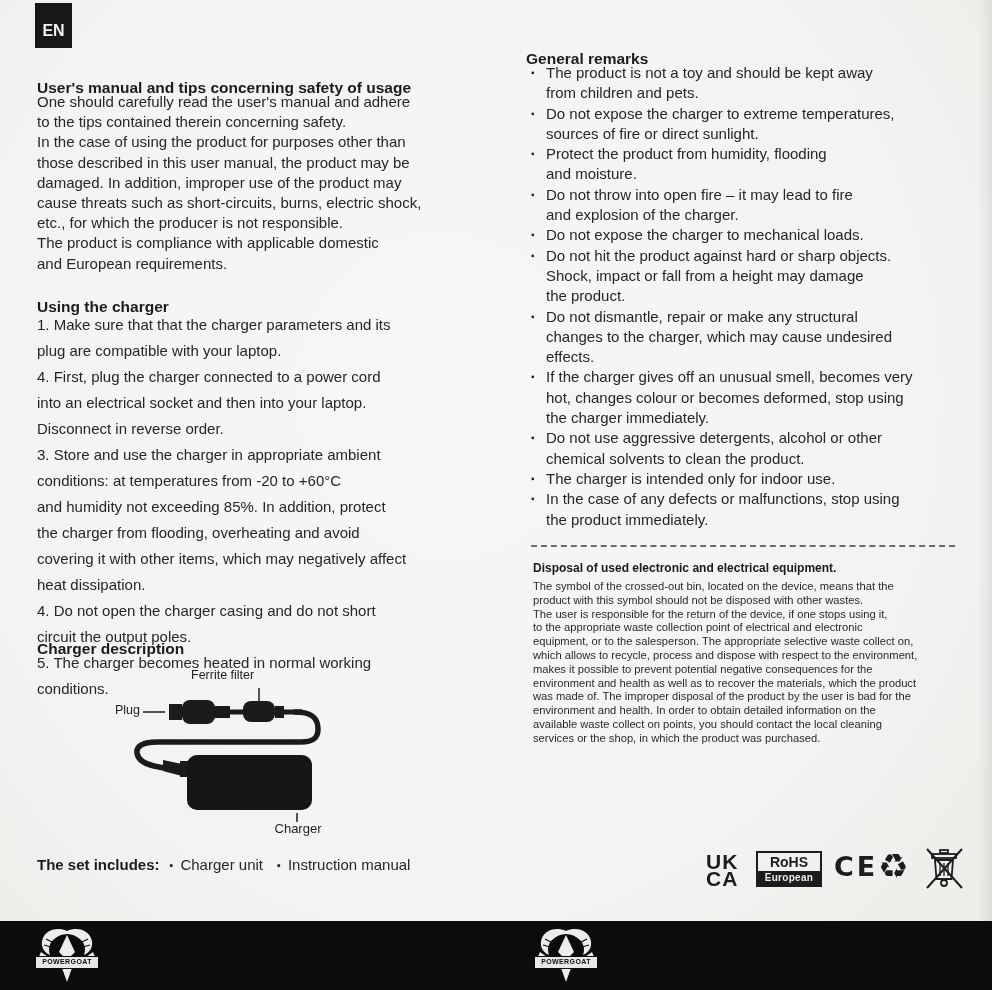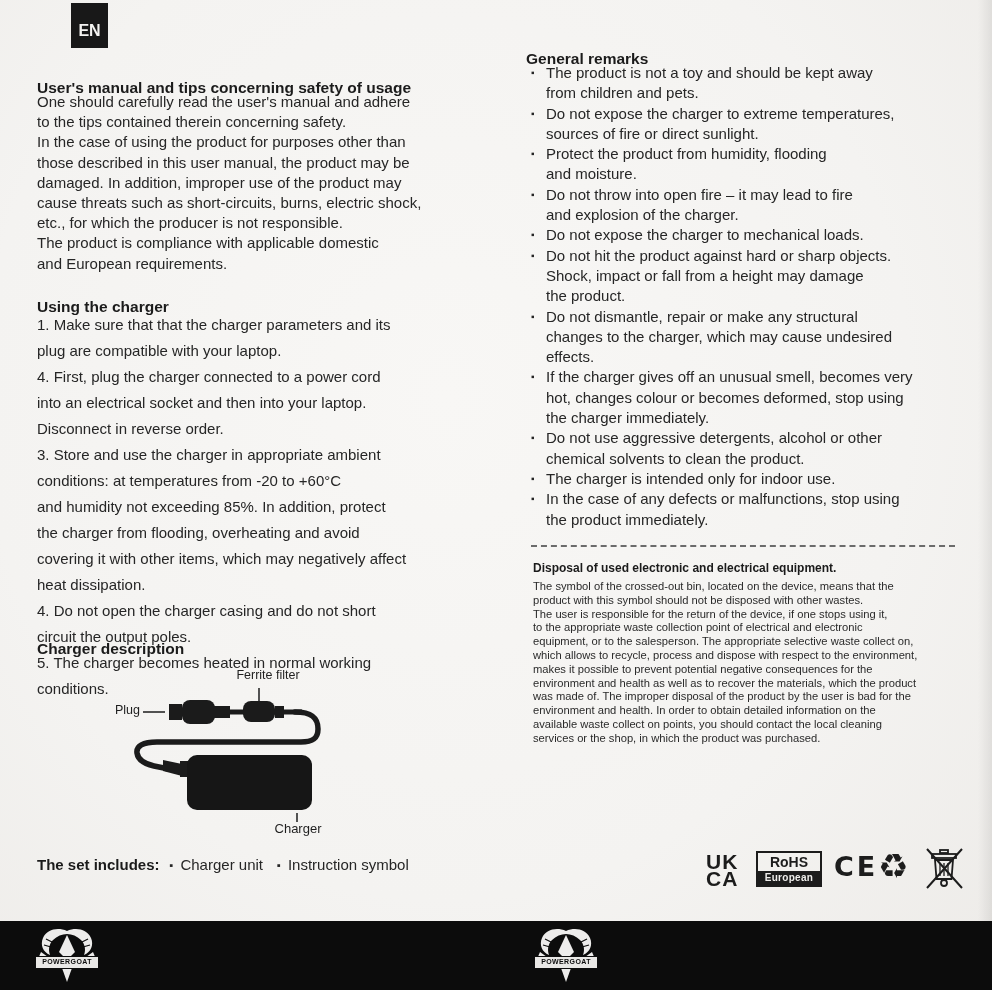--- a/index.html
+++ b/index.html
@@ -10,36 +10,36 @@
     background: radial-gradient(ellipse at 45% 40%, #f8f7f5 0%, #f4f3f1 60%, #edebe8 100%);
   }
   .abs { position:absolute; }
   .pre { white-space:pre-line; }
   .scan-edge { right:0; top:0; width:14px; height:100%;
     background:linear-gradient(90deg, rgba(0,0,0,0) 0%, rgba(0,0,0,0.07) 100%); }
 
   
   .en-badge { left:35px; top:3px; width:37px; height:45px; background:#181818;
     color:#f4f3f1; font-weight:bold; font-size:16px; display:flex;
-    align-items:center; justify-content:center; padding-top:10px; box-sizing:border-box;margin-left:36px; }
+    align-items:center; justify-content:center; padding-top:10px; box-sizing:border-box; }
 
   
   .h { font-weight:bold; color:#1b1b1b; font-size:15.5px; }
 
   
   #h-usage  { left:37px; top:66px;  width:440px; }
   #p-usage  { left:37px; top:92px;  width:446px; font-size:15px; line-height:20.2px; }
   #h-using  { left:37px; top:285px; width:440px; }
   #list-using { left:37px; top:312px; width:446px; font-size:15px; line-height:26px; }
   #h-desc   { left:37px; top:627px; width:440px; }
 
   
   #diagram-svg { left:37px; top:658px; }
   .diag-label { font-size:12.5px; color:#1f1f1f; }
-  #lbl-ferrite { left:203px; top:668px; width:130px; text-align:center; }
+  #lbl-ferrite { left:191px; top:668px; width:130px; }
   #lbl-plug    { left:115px; top:703px; }
   #lbl-charger { left:267px; top:821px; width:62px; text-align:center; font-size:13px; }
 
   
   #set-line { left:37px; top:856px; font-size:15px; display:flex; align-items:baseline; }
   #set-line .lbl { font-weight:bold; color:#1b1b1b; margin-right:10px; }
   #set-line .mark { font-size:11px; margin:0 7px 0 0; position:relative; top:-1px; }
   #set-line .item { margin-right:14px; }
 
   
@@ -128,21 +128,21 @@
 </svg>
 <div class="abs diag-label" id="lbl-ferrite">Ferrite filter</div>
 <div class="abs diag-label" id="lbl-plug">Plug</div>
 <div class="abs diag-label" id="lbl-charger">Charger</div>
 
 <div class="abs" id="set-line">
   <span class="lbl">The set includes:</span>
   <span class="mark">▪</span>
   <span class="item">Charger unit</span>
   <span class="mark">▪</span>
-  <span class="item">Instruction symbol</span>
+  <span class="item">Instruction manual</span>
 </div>
 
 <h2 class="abs h" id="h-remarks">General remarks</h2>
 
 <div class="abs" id="bullets">
   <div class="bullet-row">
       <span class="mark">▪</span>
       <span class="pre">The product is not a toy and should be kept away
 from children and pets.</span>
     </div>

